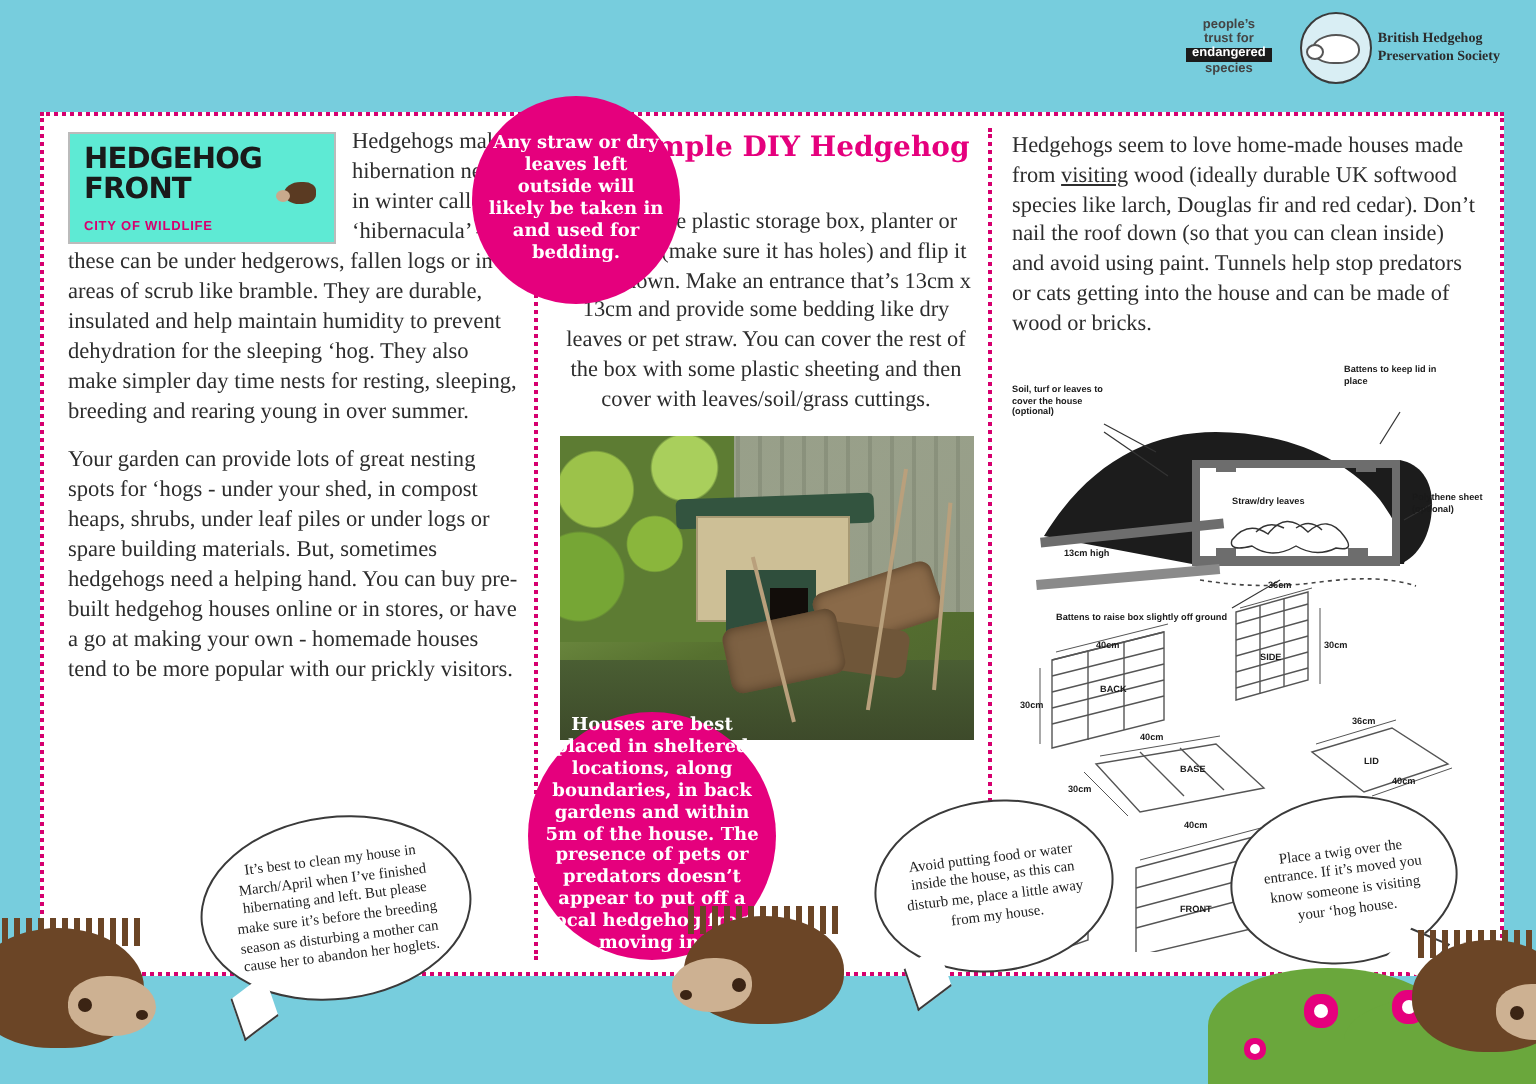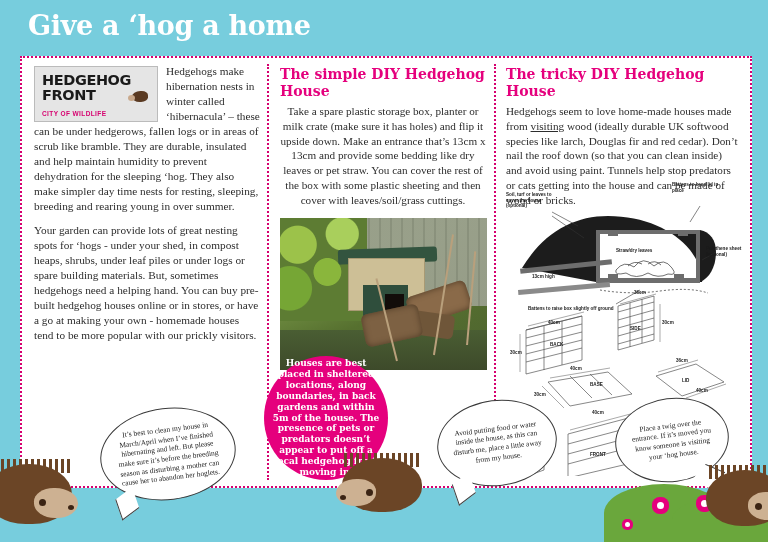--- a/index.html
+++ b/index.html
@@ -42,21 +42,21 @@
   .card-inner{position:absolute;inset:0;overflow:hidden;}
 
   
   .vsep{position:absolute;top:6px;bottom:6px;width:0;border-left:2px dotted #d6006f;}
   .vsep.a{left:245px;}
   .vsep.b{left:472px;}
 
   
   .col-left{position:absolute;left:12px;top:6px;width:226px;}
   .hs-logo{
-    width:124px;height:56px;border:1px solid #bbb;background:#e5e5e5;
+    width:134px;height:56px;border:1px solid #bbb;background:#5eead4;
     box-sizing:border-box;padding:6px 7px 4px 7px;float:left;margin:2px 8px 2px 0;
     position:relative;
   }
   .hs-logo .l1,.hs-logo .l2{
     font-family:"DejaVu Sans",sans-serif;font-weight:bold;font-size:14.5px;color:#1a1a1a;
     line-height:1.05;letter-spacing:-0.4px;
   }
   .hs-logo .hog{
     position:absolute;right:9px;top:24px;width:16px;height:11px;
     background:#5a3a22;border-radius:55% 40% 45% 50%;
@@ -165,22 +165,38 @@
   .flower:before{content:"";width:7px;height:7px;border-radius:50%;background:#fff;}
   .flower.sm{width:11px;height:11px;}
   .flower.sm:before{width:5px;height:5px;}
 </style>
 </head>
 <body>
 
 <div class="page">
 
   <div class="header">
-    <div class="title">Give a ‘hog a home</div>
-
+
+    <div class="logos">
+      <div class="ptes">
+        <span>people’s</span>
+        <span>trust for</span>
+        <span class="hl">endangered</span>
+        <span>species</span>
+      </div>
+      <div class="bhps">
+        <div class="circ">
+          <div class="hogmark"></div>
+        </div>
+        <div class="txt">
+          <div>British Hedgehog</div>
+          <div>Preservation Society</div>
+        </div>
+      </div>
+    </div>
   </div>
 
   <div class="card">
     <div class="card-inner">
 
       <div class="vsep a"></div>
       <div class="vsep b"></div>
 
       <div class="col-left">
         <div class="hs-logo">
@@ -209,21 +225,20 @@
         <div class="ground"></div>
         <div class="log2"></div>
         <div class="log3"></div>
         <div class="log1"></div>
         <div class="stick" style="left:74%;top:10%;height:80%;transform:rotate(9deg);"></div>
         <div class="stick" style="left:56%;top:38%;height:56%;transform:rotate(-14deg);"></div>
         <div class="stick" style="left:90%;top:22%;height:62%;transform:rotate(5deg);"></div>
       </div>
 
       <div class="col-right">
-        <h2 class="h-pink">The tricky DIY Hedgehog House</h2>
         <p class="right-text"><span>Hedgehogs seem to love home-made houses made from </span><u>visiting</u><span> wood (ideally durable UK softwood species like larch, Douglas fir and red cedar). Don’t nail the roof down (so that you can clean inside) and avoid using paint. Tunnels help stop predators or cats getting into the house and can be made of wood or bricks.</span></p>
       </div>
 
       <div class="diagram">
         <svg width="240" height="290" viewBox="0 0 240 290">
 
           <path d="M18,82 C40,46 70,30 104,30 C140,30 170,44 186,64 C196,78 200,88 198,96 L196,96 L196,44 L92,44 L92,96 Z" fill="#1c1c1c"></path>
           <path d="M196,44 L196,96 C206,92 212,80 212,66 C212,54 206,46 196,44 Z" fill="#1c1c1c"></path>
           <rect x="92" y="44" width="104" height="4" fill="#6d6d6d"></rect>
           <rect x="92" y="48" width="4" height="48" fill="#6d6d6d"></rect>
@@ -314,20 +329,21 @@
         <div class="dlabel" style="left:0px;top:248px;">28cm</div>
         <div class="dlabel" style="left:8px;top:262px;">SIDE</div>
 
         <div class="dlabel" style="left:88px;top:224px;">40cm</div>
         <div class="dlabel" style="left:86px;top:266px;">FRONT</div>
       </div>
 
     </div>
   </div>
 
+  <div class="pinkbub" id="bubble-straw">Any straw or dry leaves left outside will likely be taken in and used for bedding.</div>
   <div class="pinkbub" id="bubble-houses">Houses are best placed in sheltered locations, along boundaries, in back gardens and within 5m of the house. The presence of pets or predators doesn’t appear to put off a local hedgehog from moving in.</div>
 
   <div class="whitebub" id="bubble-clean">
     <span>It’s best to clean my house in March/April when I’ve finished hibernating and left. But please make sure it’s before the breeding season as disturbing a mother can cause her to abandon her hoglets.</span>
     <span class="tail"></span>
   </div>
   <div class="whitebub" id="bubble-food">
     <span>Avoid putting food or water inside the house, as this can disturb me, place a little away from my house.</span>
     <span class="tail"></span>
   </div>

